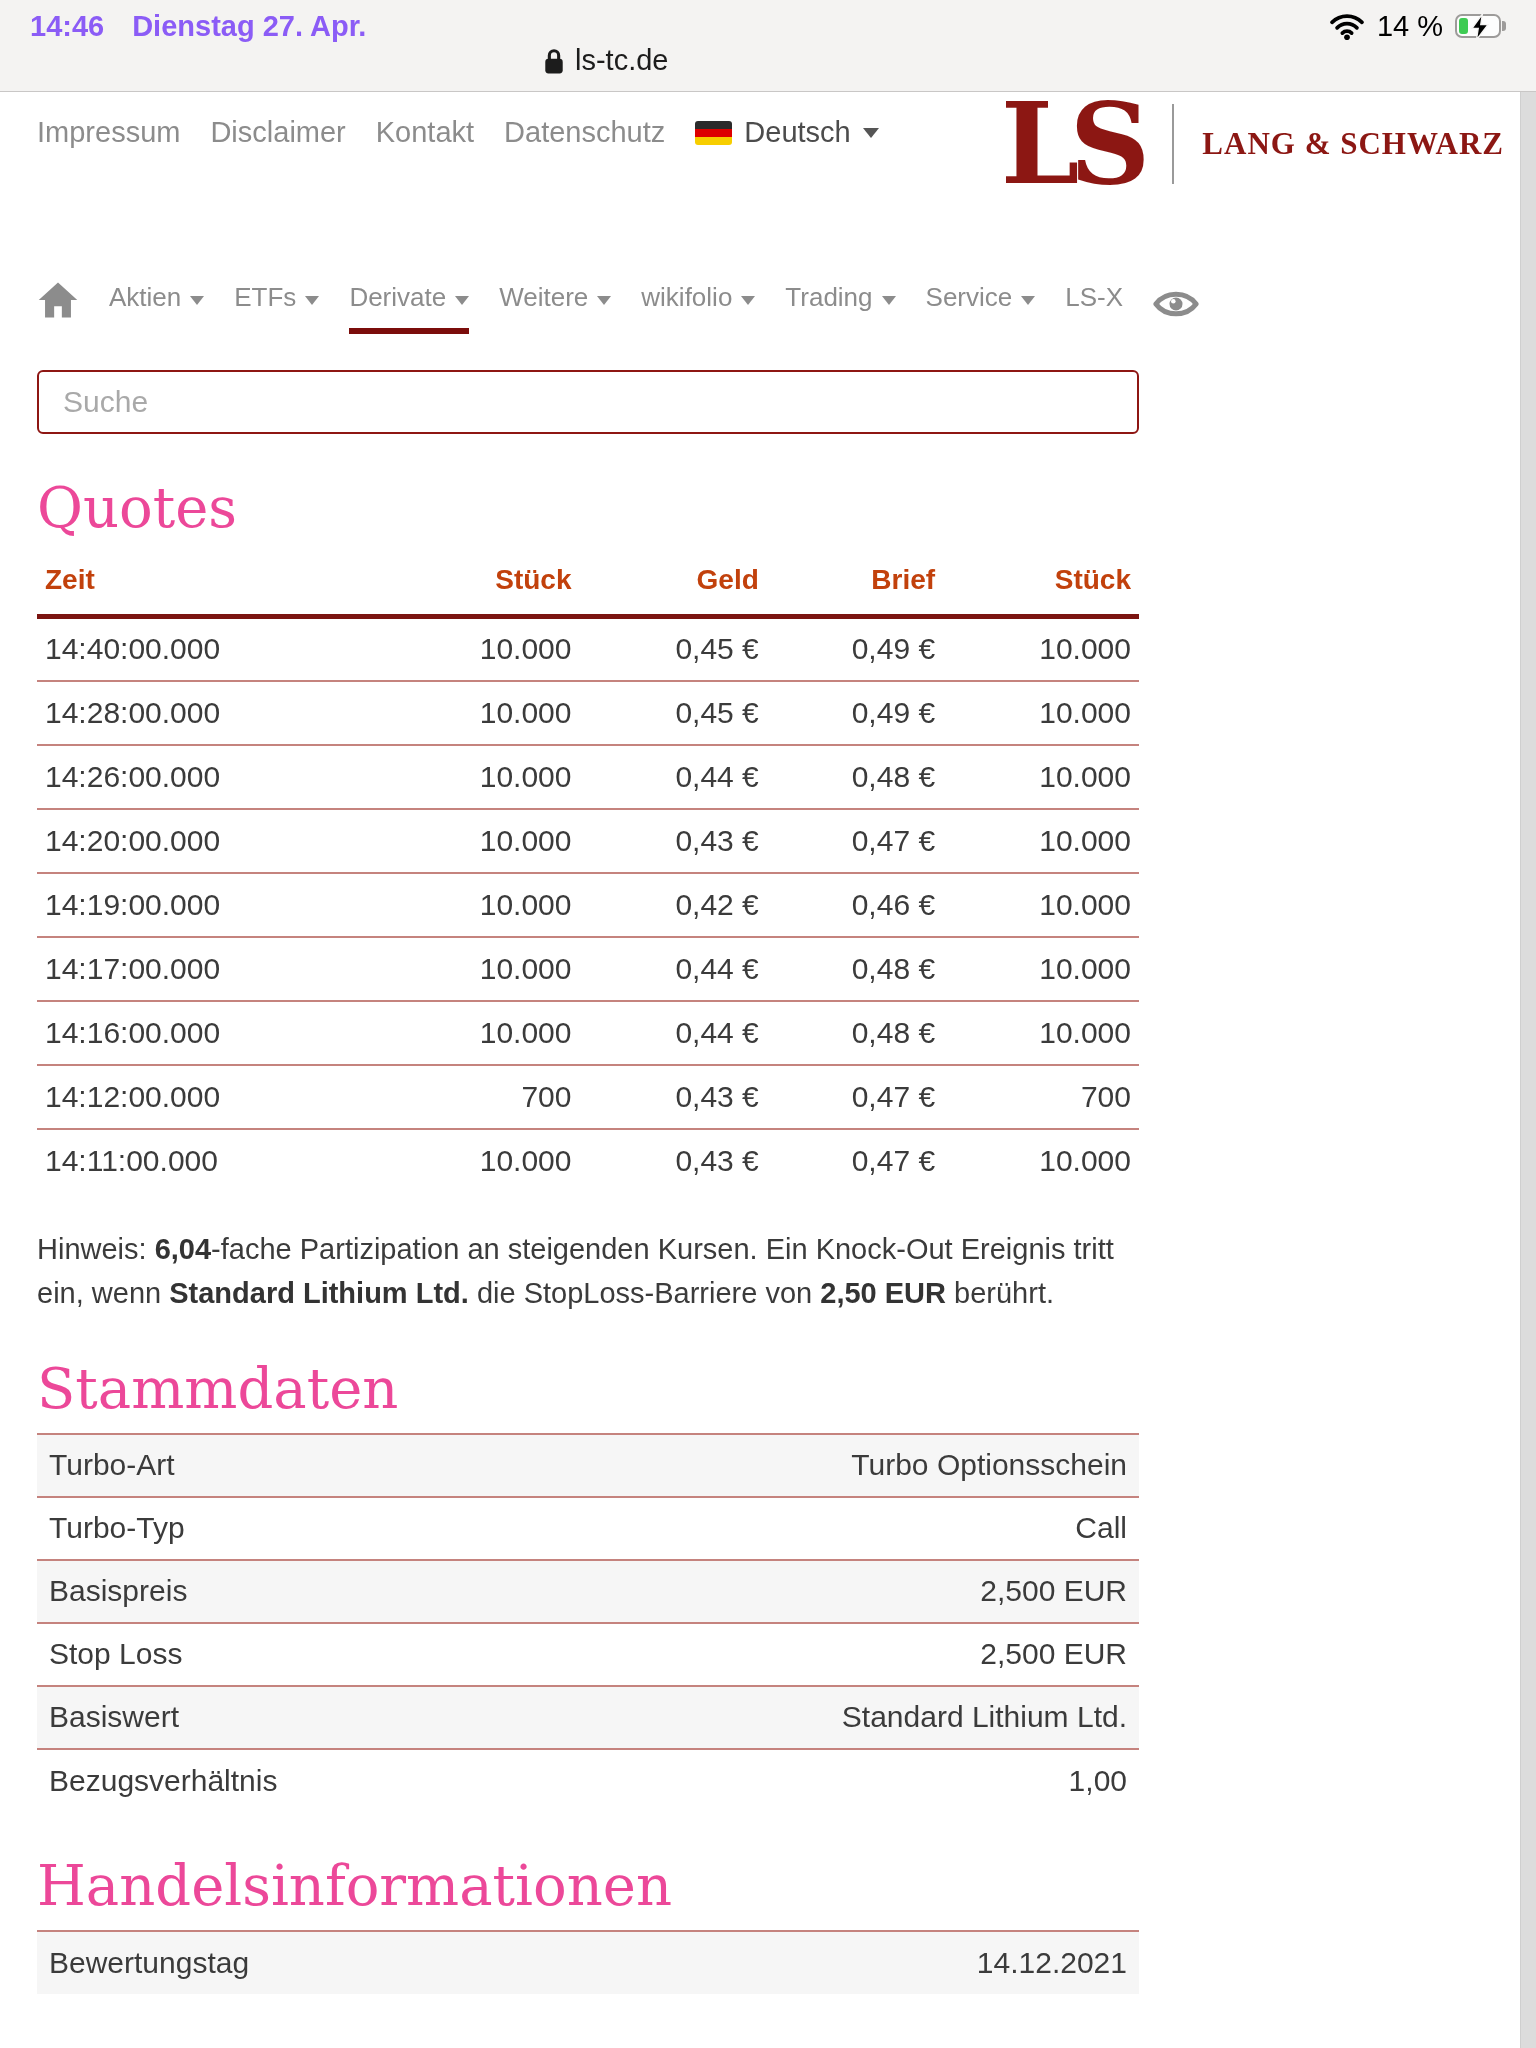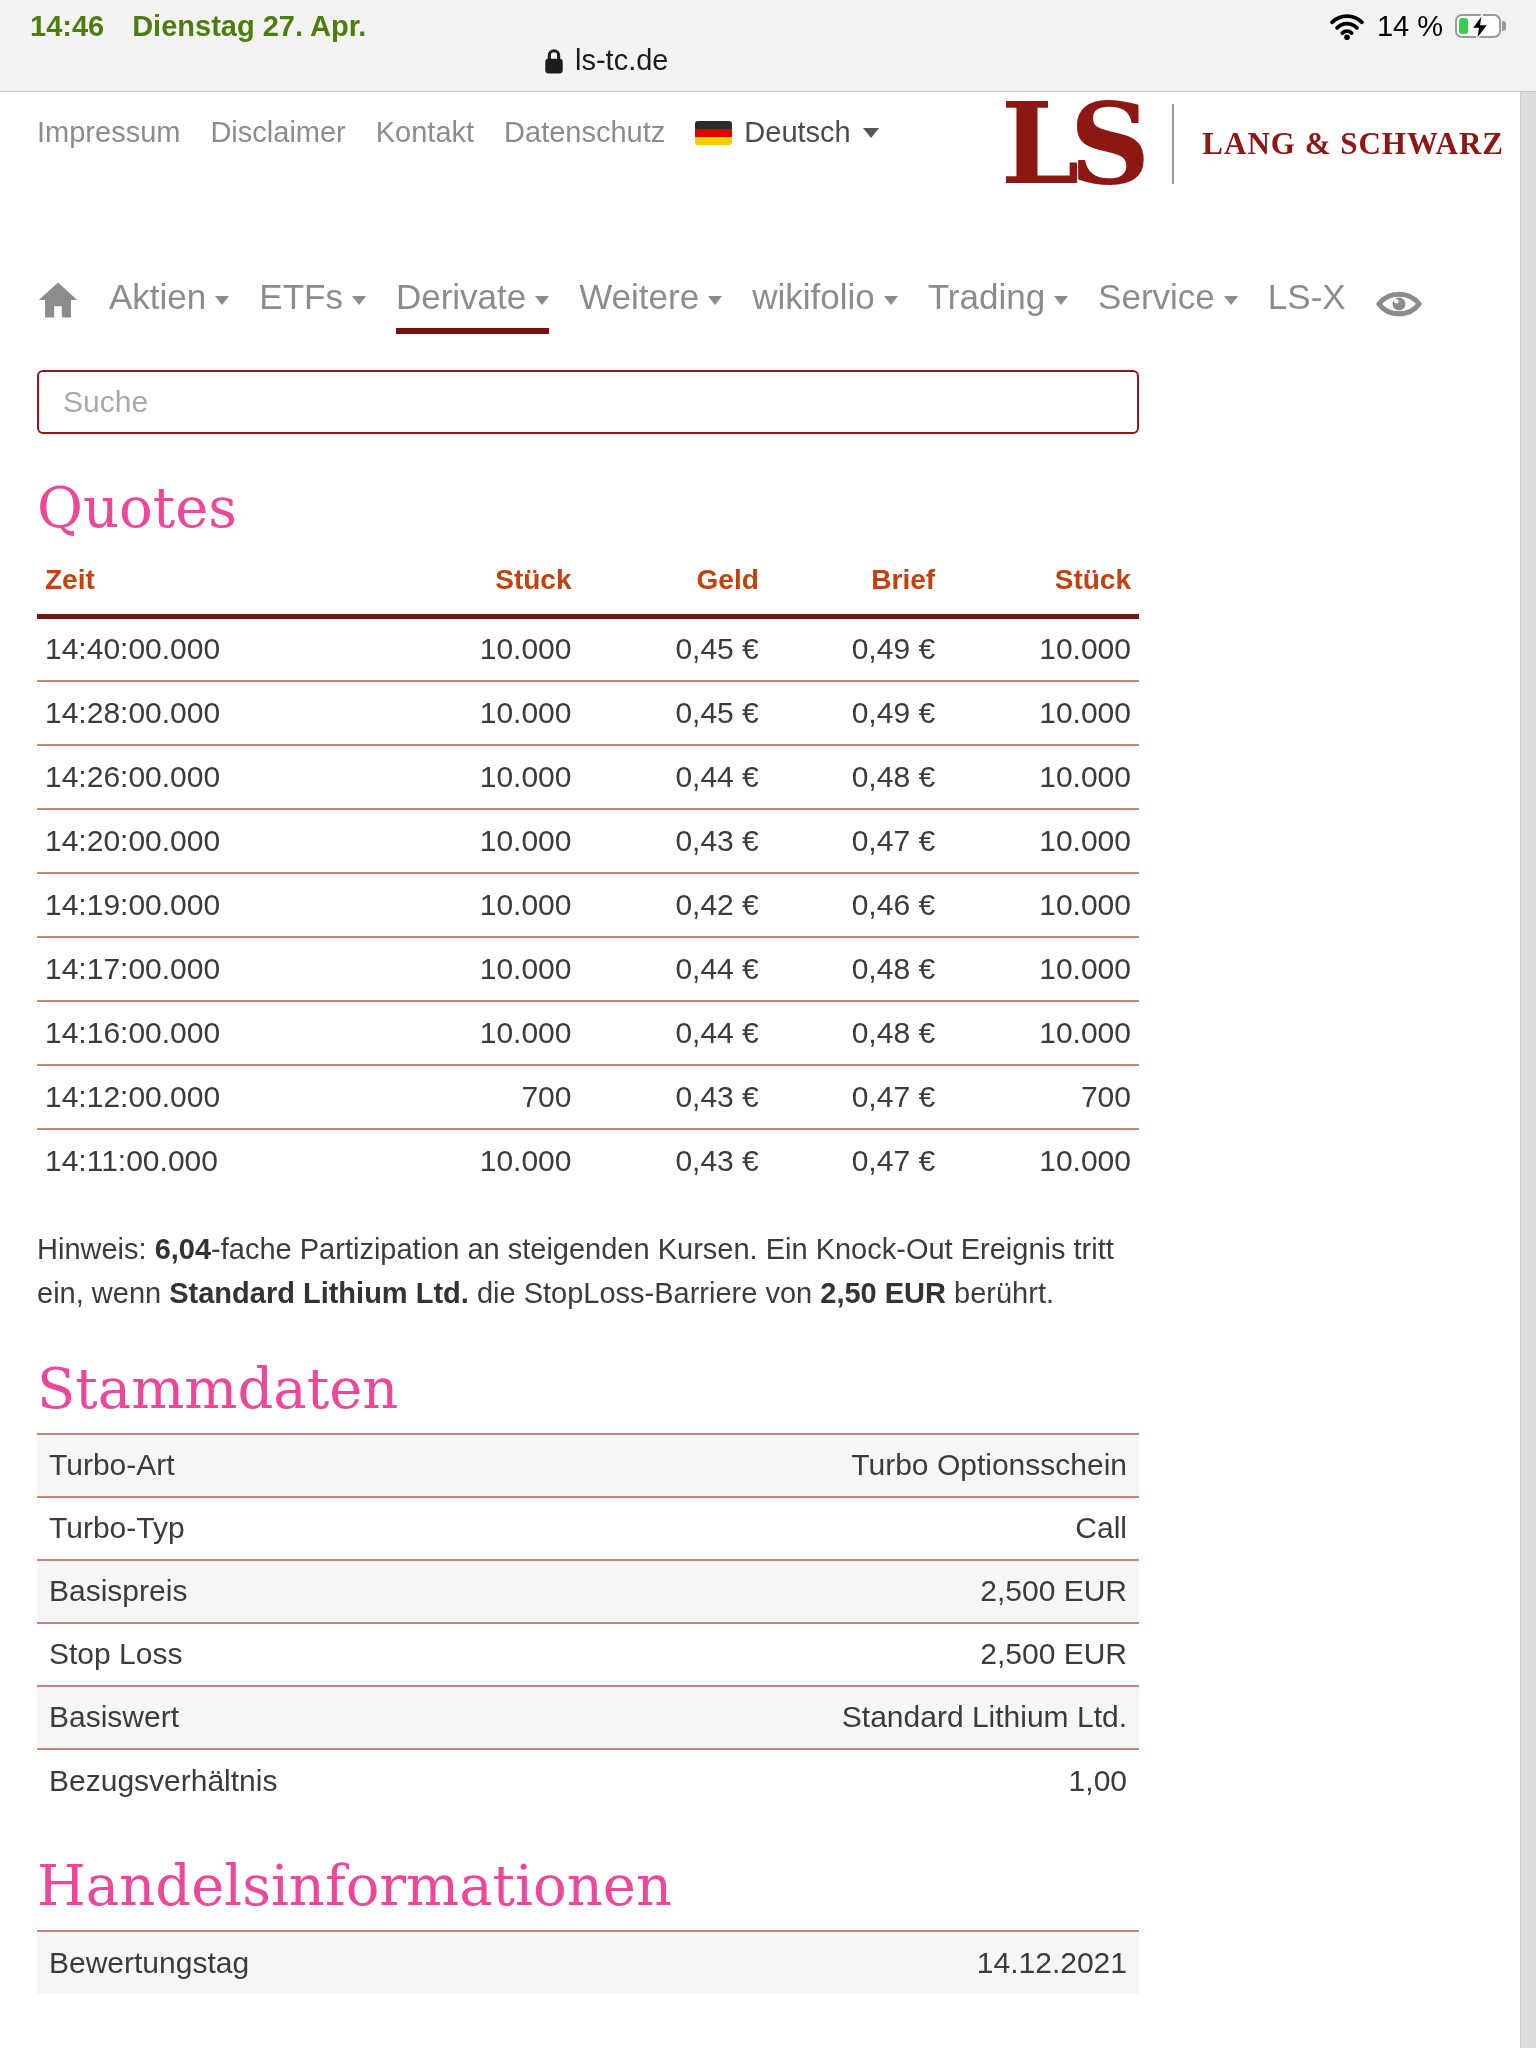--- a/index.html
+++ b/index.html
@@ -4,21 +4,21 @@
 <style>
   * { margin:0; padding:0; box-sizing:border-box; }
   html,body { width:1536px; height:2048px; overflow:hidden; background:#fff;
               font-family:"Liberation Sans", sans-serif; }
   #screen { position:relative; width:1536px; height:2048px; overflow:hidden; background:#fff; }
 
   
   .chrome { position:absolute; top:0; left:0; width:100%; height:92px;
             background:#f4f3f2; border-bottom:1px solid #c9c7c6; z-index:10; }
   .status-row { height:44px; display:flex; align-items:center; padding:8px 30px 0 30px; }
-  .status-left { display:flex; align-items:baseline; gap:28px; font-size:29px; font-weight:bold; color:#4d7c0f; }
+  .status-left { display:flex; align-items:baseline; gap:28px; font-size:29px; font-weight:bold; color:#8b5cf6; }
   .status-right { margin-left:auto; display:flex; align-items:center; gap:12px; font-size:29px; color:#000; }
   .battery { display:flex; align-items:center; }
   .battery-body { position:relative; width:46px; height:24px; border:2px solid #9d9b9a; border-radius:7px; background:#fdfdfd; }
   .battery-fill { position:absolute; left:2px; top:2px; bottom:2px; width:9px; border-radius:3px; background:#3ecb53; }
   .battery-bolt { position:absolute; left:13px; top:-2px; }
   .battery-nub { width:4px; height:10px; background:#9d9b9a; border-radius:0 3px 3px 0; margin-left:1px; }
   .url-row { position:relative; height:44px; }
   .url-group { position:absolute; left:543px; top:0; display:flex; align-items:center; gap:10px;
                font-size:29px; color:#1c1c1c; }
 
@@ -43,21 +43,21 @@
   .lang-select .caret { border-top-color:#555; }
 
   .brand { position:absolute; right:16px; top:6px; display:flex; align-items:center; cursor:pointer; }
   .brand-ls { font-family:"DejaVu Serif","Liberation Serif",serif; font-weight:bold; font-size:112px;
               line-height:92px; color:#8c1713; letter-spacing:-10px; padding-right:10px; }
   .brand-divider { width:2px; height:80px; background:#9a9a9a; margin:0 28px 0 22px; }
   .brand-name { font-family:"Liberation Serif",serif; font-weight:bold; font-size:31px; color:#8c1713;
                 letter-spacing:1px; white-space:nowrap; }
 
   
-  .main-nav { display:flex; align-items:flex-end; gap:30px; margin:64px 0 0 37px; font-size:35px; color:#8c8c8c; }
+  .main-nav { display:flex; align-items:flex-end; gap:30px; margin:64px 0 0 37px; font-size:26px; color:#8c8c8c; }
   .nav-home { padding-bottom:14px; cursor:pointer; }
   .nav-item { display:flex; align-items:center; gap:9px; padding-bottom:12px; border-bottom:6px solid transparent; cursor:pointer; }
   .nav-item-active { border-bottom-color:#7b0d0b; }
   .nav-label { line-height:38px; }
   .nav-item .caret { margin-top:6px; border-left-width:7px; border-right-width:7px; border-top-width:9px; }
   .nav-eye { padding-bottom:14px; cursor:pointer; }
 
   
   .search-input { display:block; margin:36px 0 0 37px; width:1102px; height:64px;
                   border:2px solid #8e1613; border-radius:6px; font-size:30px; color:#333;

